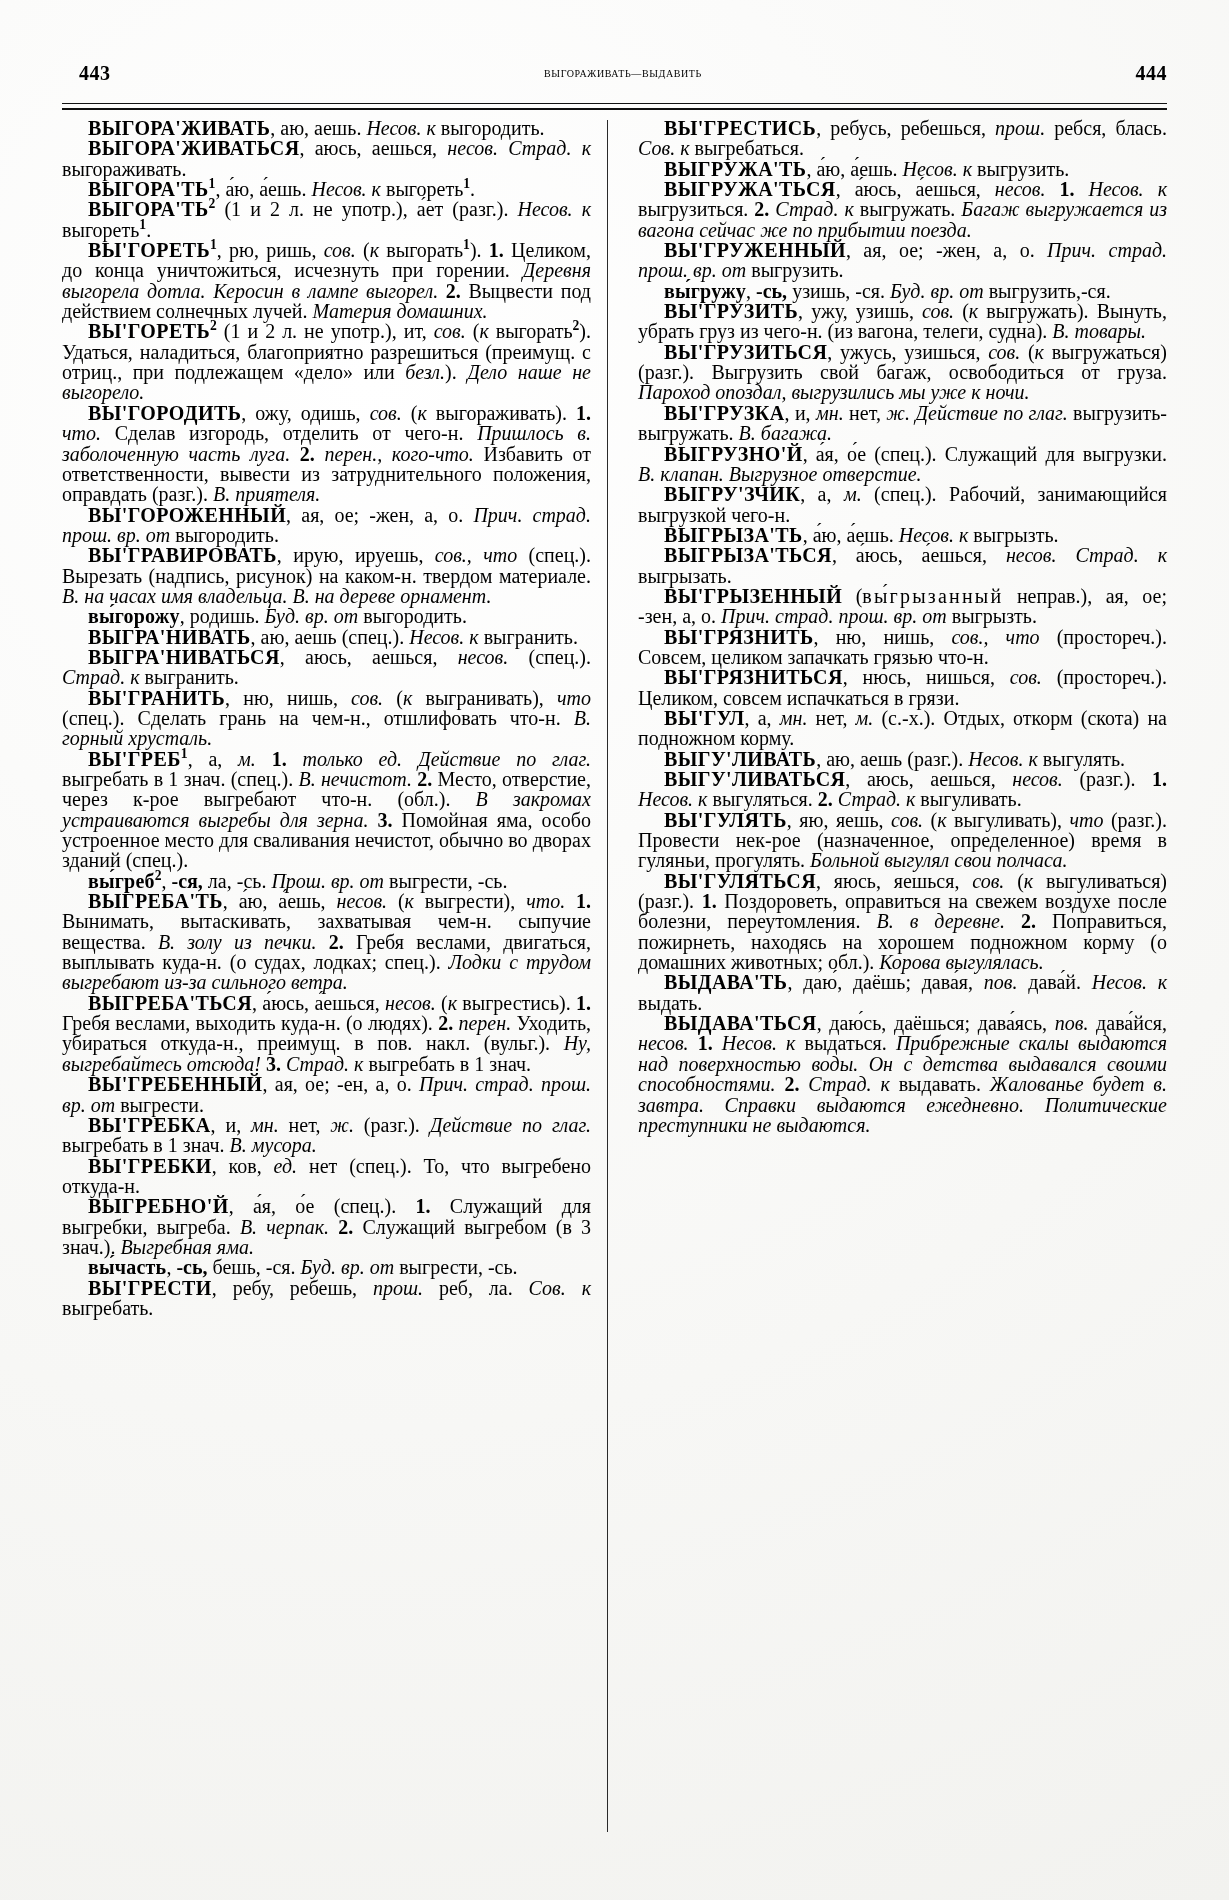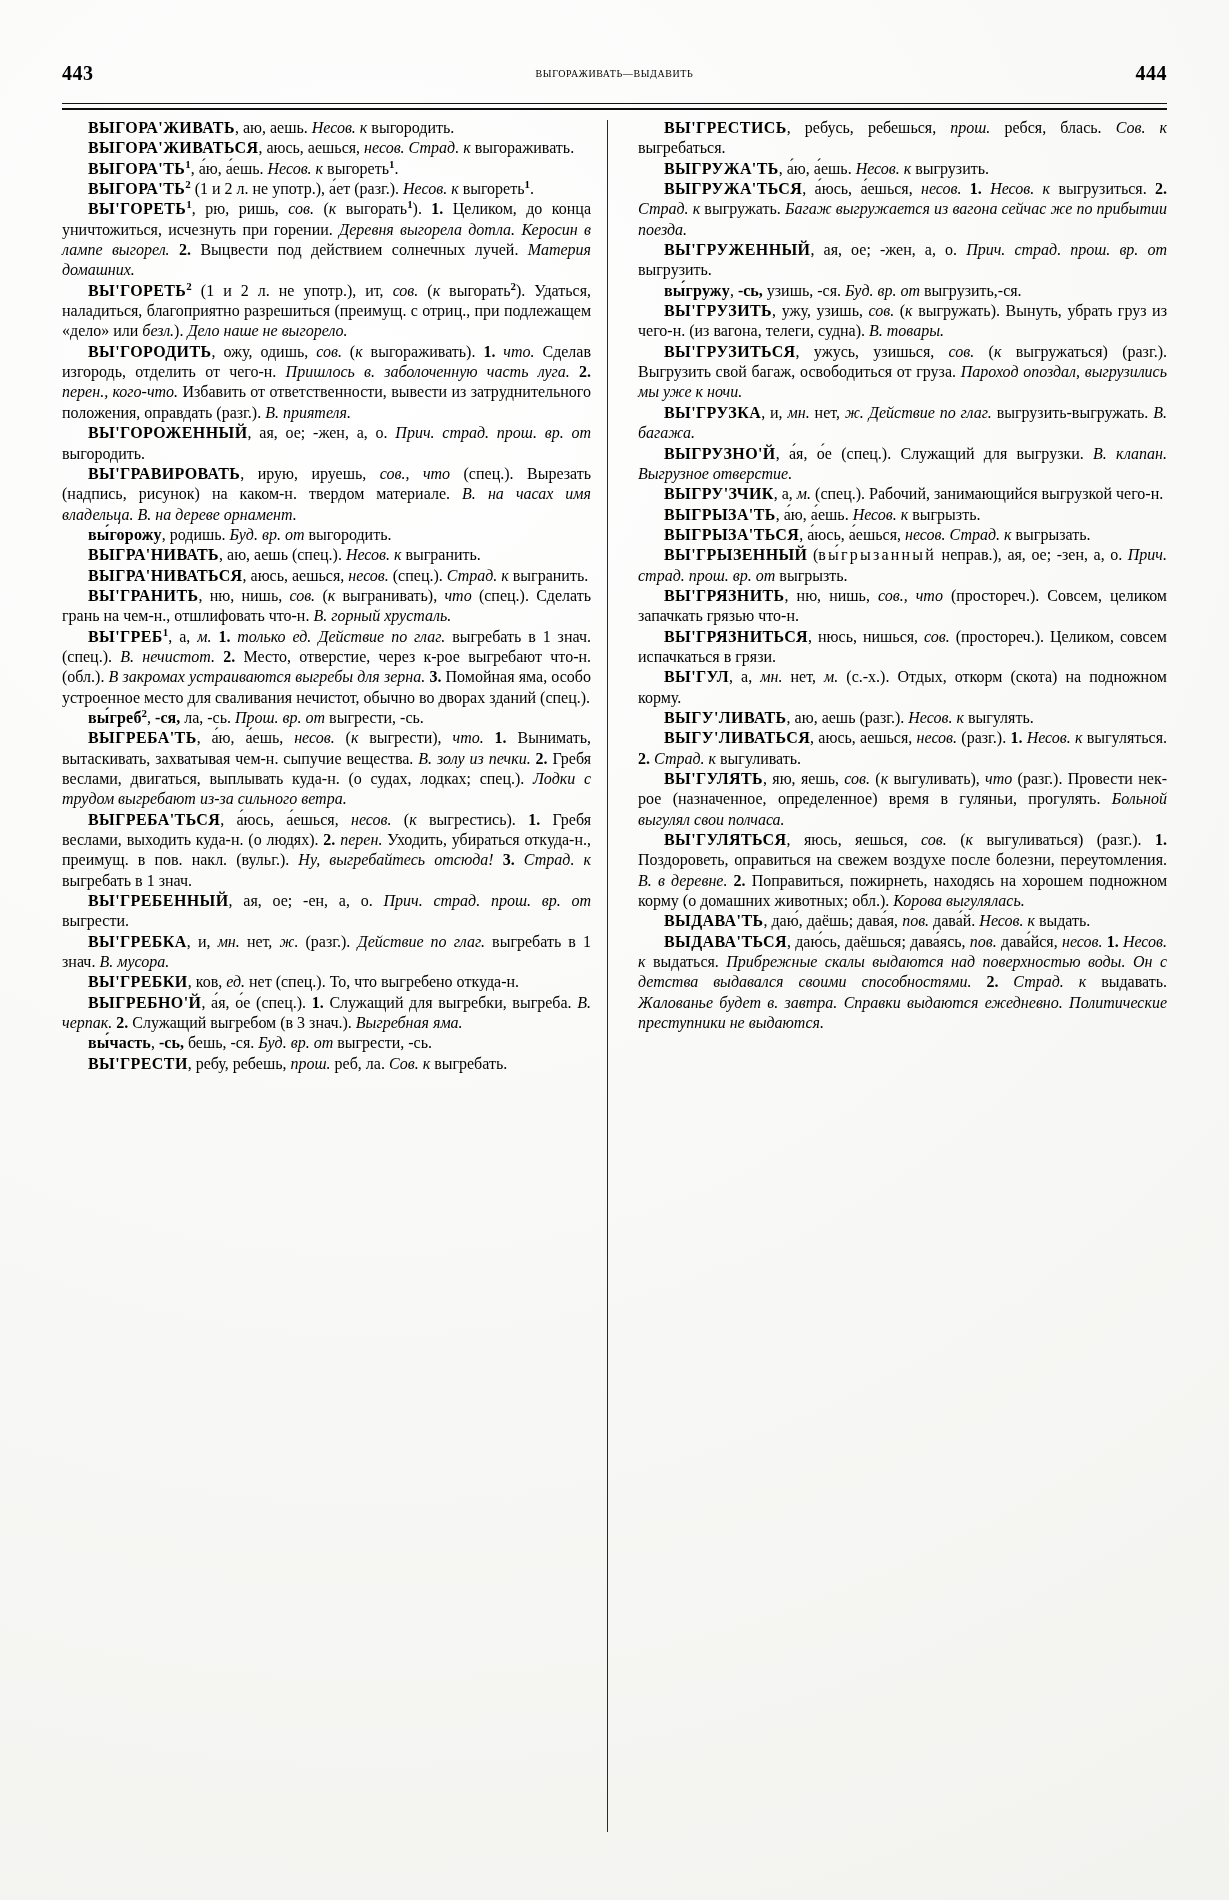--- a/index.html
+++ b/index.html
@@ -18,21 +18,21 @@
   }
   .page {
     position: absolute;
     inset: 0;
     background: #fbfbfb;
     background-image: radial-gradient(circle at 30% 20%, #ffffff 0%, #f7f7f5 60%, #f2f2ef 100%);
   }
   
   .running-head {
     position: absolute;
-    left: 62px;
+    left: 79px;
     right: 62px;
     top: 62px;
     height: 34px;
   }
   .folio {
     position: absolute;
     top: 0;
     font-weight: bold;
     font-size: 20px;
     letter-spacing: 0.5px;
@@ -66,21 +66,21 @@
     left: 62px;
     right: 62px;
     top: 118px;
     bottom: 70px;
     display: flex;
     gap: 0;
   }
   .column {
     width: 558px;
     position: relative;
-    font-size: 16px;
+    font-size: 20px;
     line-height: 20.35px;
     text-align: justify;
     text-justify: inter-word;
     hyphens: manual;
   }
   .column.left  { padding-right: 16px; }
   .column.right { padding-left: 30px; }
   .col-divider {
     width: 0;
     border-left: 1.4px solid #2a2a2a;

